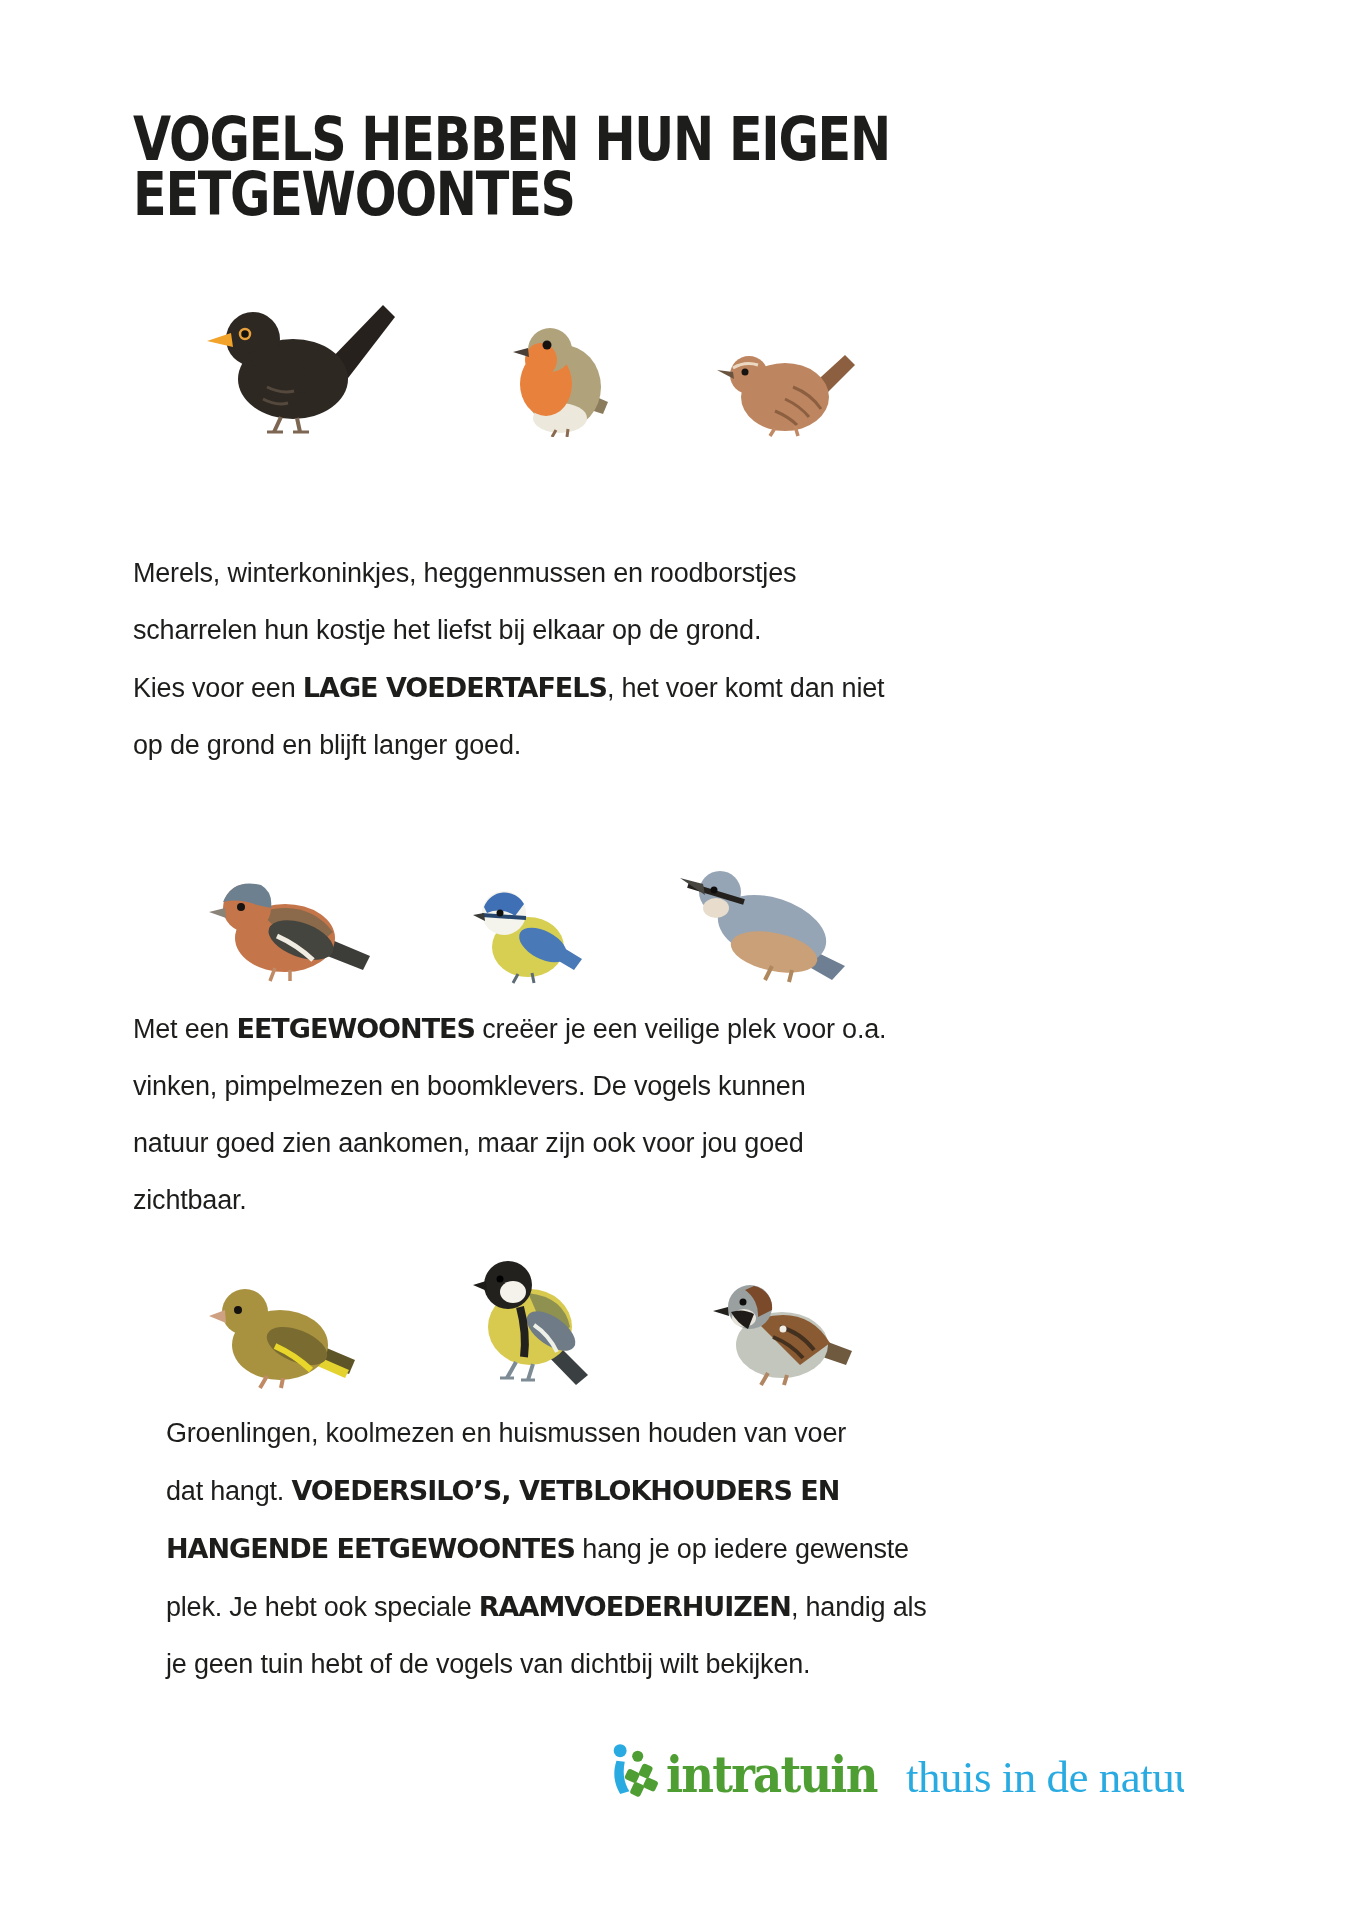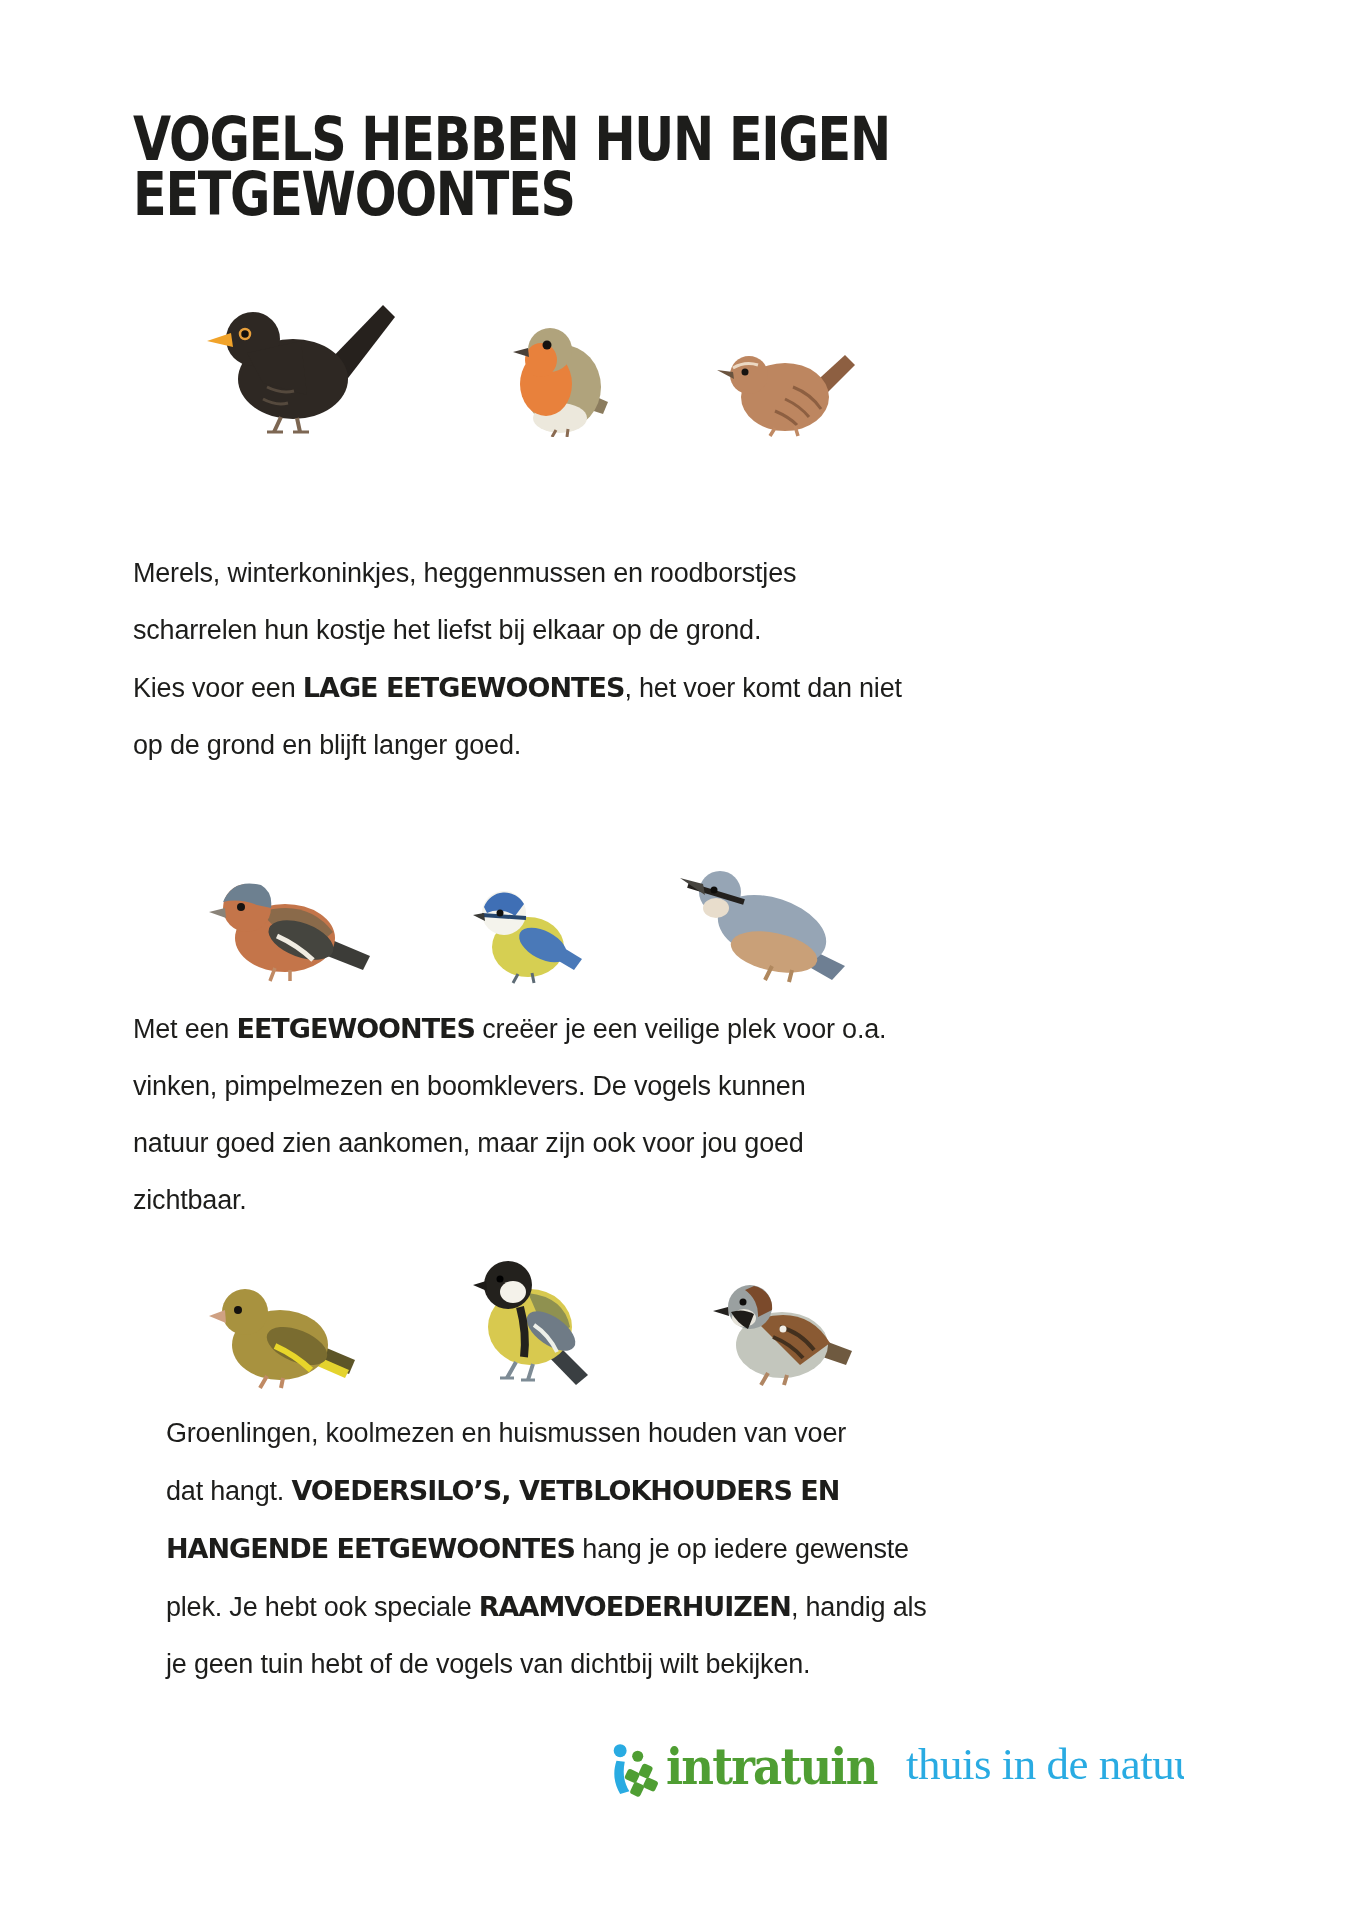--- a/index.html
+++ b/index.html
@@ -53,21 +53,21 @@
   .para strong{
     font-family:"DejaVu Sans",sans-serif;
     font-weight:bold;
     letter-spacing:-1px;
   }
   .logo{
     position:absolute;
     left:610px;
     top:1742px;
     display:flex;
-    align-items:flex-start;
+    align-items:flex-end;
   }
   .logo-mark{display:block;margin-right:8px;}
   .brand{
     font-family:"DejaVu Serif",serif;
     font-weight:bold;
     font-size:50px;
     letter-spacing:-2px;
     transform:scaleX(0.9);
     transform-origin:left center;
     line-height:1;
@@ -122,21 +122,21 @@
       <circle cx="34" cy="48" r="19" fill="#bd8660"></circle>
       <path d="M18 41 q12 -7 25 -3" stroke="#ecd9c4" stroke-width="3" fill="none"></path>
       <circle cx="30" cy="45" r="3.5" fill="#171310"></circle>
       <polygon points="18,45 2,43 19,52" fill="#6b543f"></polygon>
       <path d="M60 101 l-5 8 M80 99 l3 10" stroke="#c08a64" stroke-width="3.5" fill="none"></path>
     </svg>
   </div>
 
   <div class="para" id="para1"><span>Merels, winterkoninkjes, heggenmussen en roodborstjes
 scharrelen hun kostje het liefst bij elkaar op de grond.
-Kies voor een </span><strong>LAGE EETGEWOONTES</strong><span>, het voer komt dan niet
+Kies voor een </span><strong>LAGE VOEDERTAFELS</strong><span>, het voer komt dan niet
 op de grond en blijft langer goed.</span></div>
 
   <div class="bird-row" id="row2">
     <svg viewBox="0 0 175 125" width="175" height="125" aria-label="vink">
       <polygon points="108,72 165,96 158,110 102,88" fill="#3c3c38"></polygon>
       <ellipse cx="80" cy="78" rx="50" ry="34" fill="#c4754a"></ellipse>
       <path d="M55 52 Q102 38 128 72 L100 96 Q72 70 55 52 Z" fill="#8a6a4a"></path>
       <ellipse cx="96" cy="80" rx="34" ry="17" fill="#45453f" transform="rotate(20 96 80)"></ellipse>
       <path d="M72 76 q20 9 36 24" stroke="#f0ece2" stroke-width="5" fill="none"></path>
       <circle cx="42" cy="48" r="24" fill="#c4754a"></circle>

